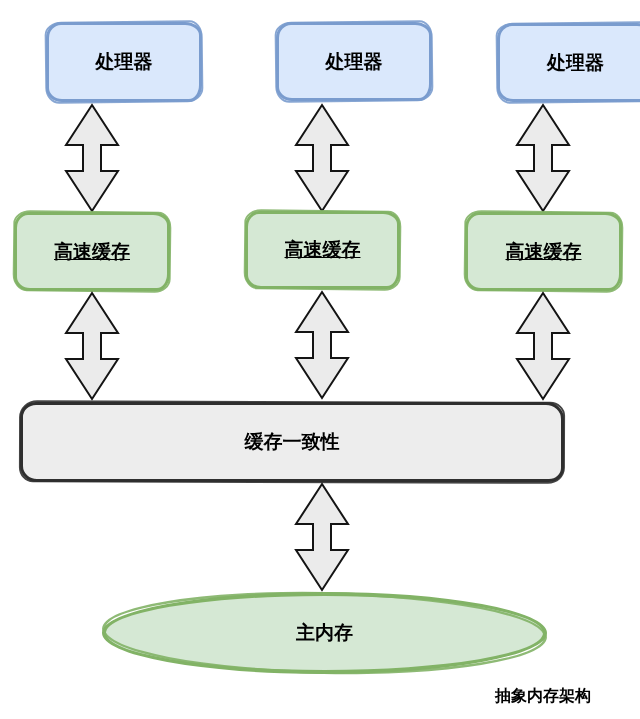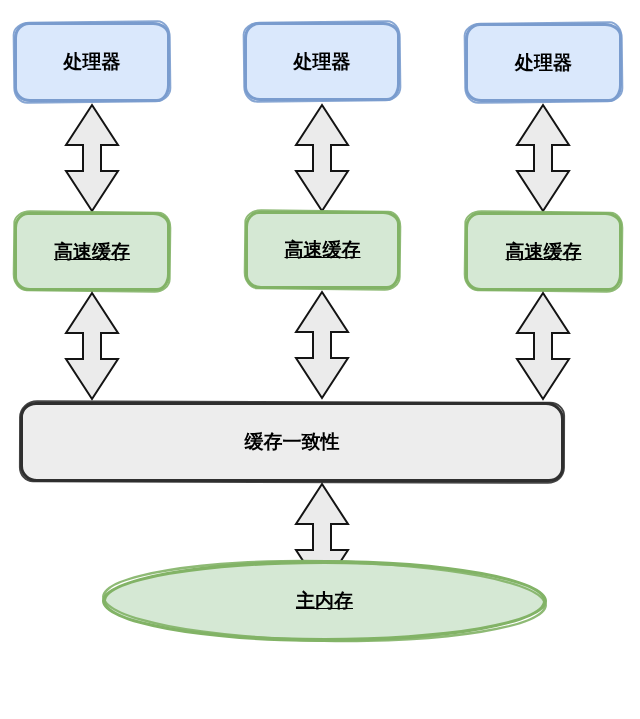--- a/index.html
+++ b/index.html
@@ -21,20 +21,21 @@
   }
   
   .sketch{border:3px solid;}
   .sketch::before{
     content:"";position:absolute;inset:-4px;border:2px solid;
     border-color:inherit;pointer-events:none;opacity:.9;
   }
   .proc{
     background:var(--processor-fill);border-color:var(--processor-stroke);
     border-radius:15px 17px 13px 16px / 16px 13px 17px 14px;
+    margin-left:32px;
   }
   .proc::before{border-radius:17px 13px 16px 14px / 13px 17px 14px 16px;transform:rotate(-.7deg);}
   .cache{
     background:var(--cache-fill);border-color:var(--cache-stroke);
     border-radius:14px 17px 13px 16px / 16px 13px 17px 14px;
     text-decoration:underline;
   }
   .cache::before{border-radius:17px 13px 16px 14px / 13px 16px 14px 17px;transform:rotate(.7deg);}
   .coherence{
     background:var(--coherence-fill);border-color:var(--coherence-stroke);
@@ -56,21 +57,21 @@
   }
 
   
   #proc-1{left:14px; top:22px; width:156px;height:80px;}
   #proc-2{left:244px;top:22px; width:156px;height:79px;}
   #proc-3{left:465px;top:23px; width:157px;height:79px;}
   #cache-1{left:14px; top:212px;width:156px;height:79px;}
   #cache-2{left:245px;top:211px;width:155px;height:78px;}
   #cache-3{left:465px;top:212px;width:157px;height:79px;}
   #coherence{left:20px;top:402px;width:544px;height:80px;}
-  #memory{left:102px;top:560px;width:445px;height:82px;text-decoration:underline;}
+  #memory{left:102px;top:592px;width:445px;height:82px;}
   #arrow-p1{left:64px; top:103px;}
   #arrow-p2{left:294px;top:103px;}
   #arrow-p3{left:515px;top:103px;}
   #arrow-c1{left:64px; top:291px;}
   #arrow-c2{left:294px;top:290px;}
   #arrow-c3{left:515px;top:291px;}
   #arrow-m {left:294px;top:482px;}
 </style>
 </head>
 <body>
@@ -122,14 +123,15 @@
   </div>
 
   <svg class="arrow" id="arrow-m" width="56" height="110" viewBox="0 0 56 110">
     <path d="M28 2 L54 42 L37 42 L37 68 L54 68 L28 108 L2 68 L19 68 L19 42 L2 42 Z"></path>
   </svg>
 
   <div class="node sketch memory" id="memory">
     <span>主内存</span>
   </div>
 
+  <div class="caption">抽象内存架构</div>
 
 </div>
 
 </body></html>

